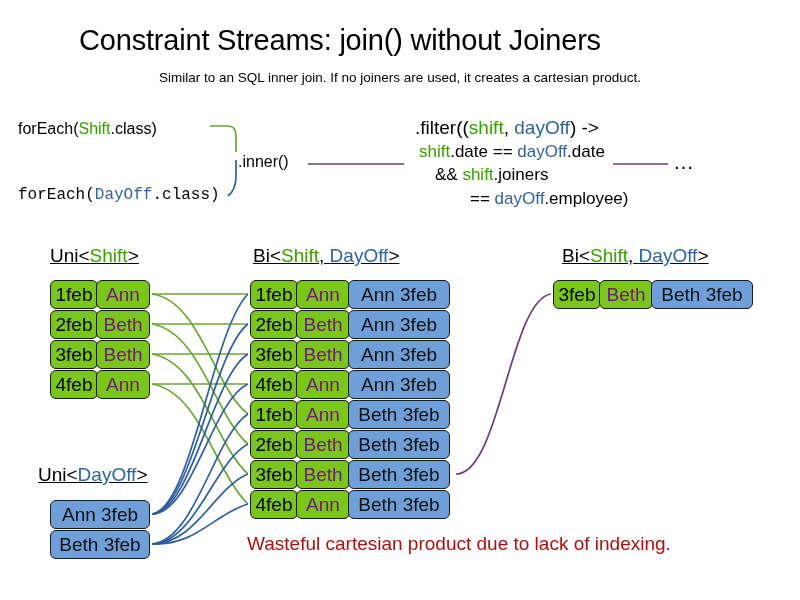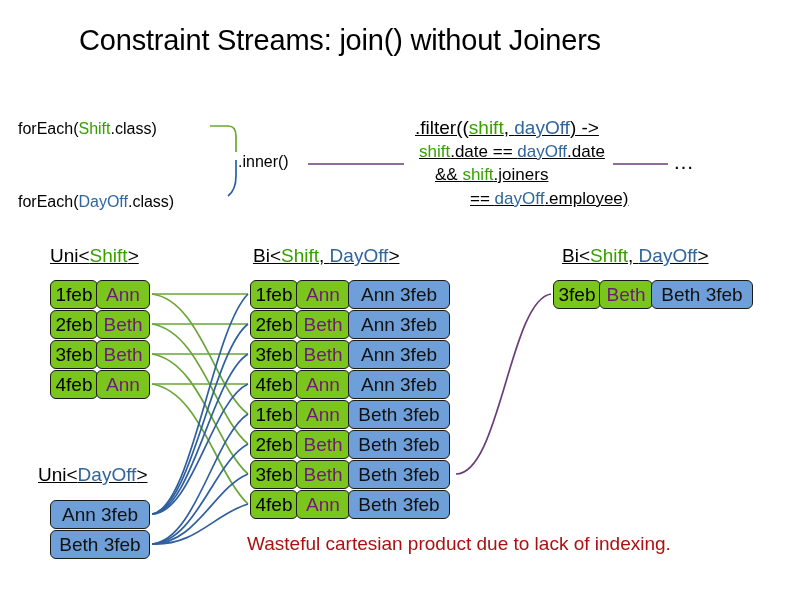--- a/index.html
+++ b/index.html
@@ -23,24 +23,24 @@
     position:absolute;left:0;top:69px;width:800px;
     text-align:center;font-size:13.5px;font-weight:400;line-height:18px;
   }
 
   
   .code{position:absolute;font-size:16px;line-height:23px;white-space:nowrap;}
   .tok-shift{color:#37a000;}
   .tok-dayoff{color:#31659c;}
 
   .feLine1{left:18px;top:117px;}
-  .feLine2{left:18px;top:190px;}
+  .feLine2{left:18px;top:184px;font-family:Liberation Mono, monospace;}
   .joinLbl{left:238px;top:150px;}
 
-  .filterBlock{position:absolute;left:415px;top:116px;text-decoration:underline;}
+  .filterBlock{position:absolute;left:415px;top:116px;}
   .filterBlock .l{display:block;white-space:nowrap;}
   .fl1{font-size:19px;line-height:24px;}
   .fl2{font-size:17px;line-height:23px;margin-left:4px;}
   .fl3{font-size:17px;line-height:23px;margin-left:20px;}
   .fl4{font-size:17px;line-height:25px;margin-left:55px;}
   .ellipsis{position:absolute;left:673px;top:150px;font-size:21px;letter-spacing:1px;}
 
   
   .caption{position:absolute;font-size:19px;white-space:nowrap;text-decoration:underline;}
   .capUniShift{left:50px;top:245px;}
@@ -77,20 +77,21 @@
     font-size:19px;line-height:25px;color:#aa1111;white-space:nowrap;
   }
   .warn span{display:block;}
 </style>
 </head>
 <body>
 
 <div id="stage">
 
   <div class="title">Constraint Streams: join() without Joiners</div>
+  <div class="subtitle">Similar to an SQL inner join. If no joiners are used, it creates a cartesian product.</div>
 
   <div class="code feLine1"><span>forEach(</span><span class="tok-shift">Shift</span><span>.class)</span></div>
 
   <div class="code feLine2"><span>forEach(</span><span class="tok-dayoff">DayOff</span><span>.class)</span></div>
 
   <div class="code joinLbl">.inner()</div>
 
   <div class="filterBlock">
     <span class="l fl1"><span>.filter((</span><span class="tok-shift">shift</span><span>, </span><span class="tok-dayoff">dayOff</span><span>) -&gt;</span></span>
     <span class="l fl2"><span class="tok-shift">shift</span><span>.date == </span><span class="tok-dayoff">dayOff</span><span>.date</span></span>

